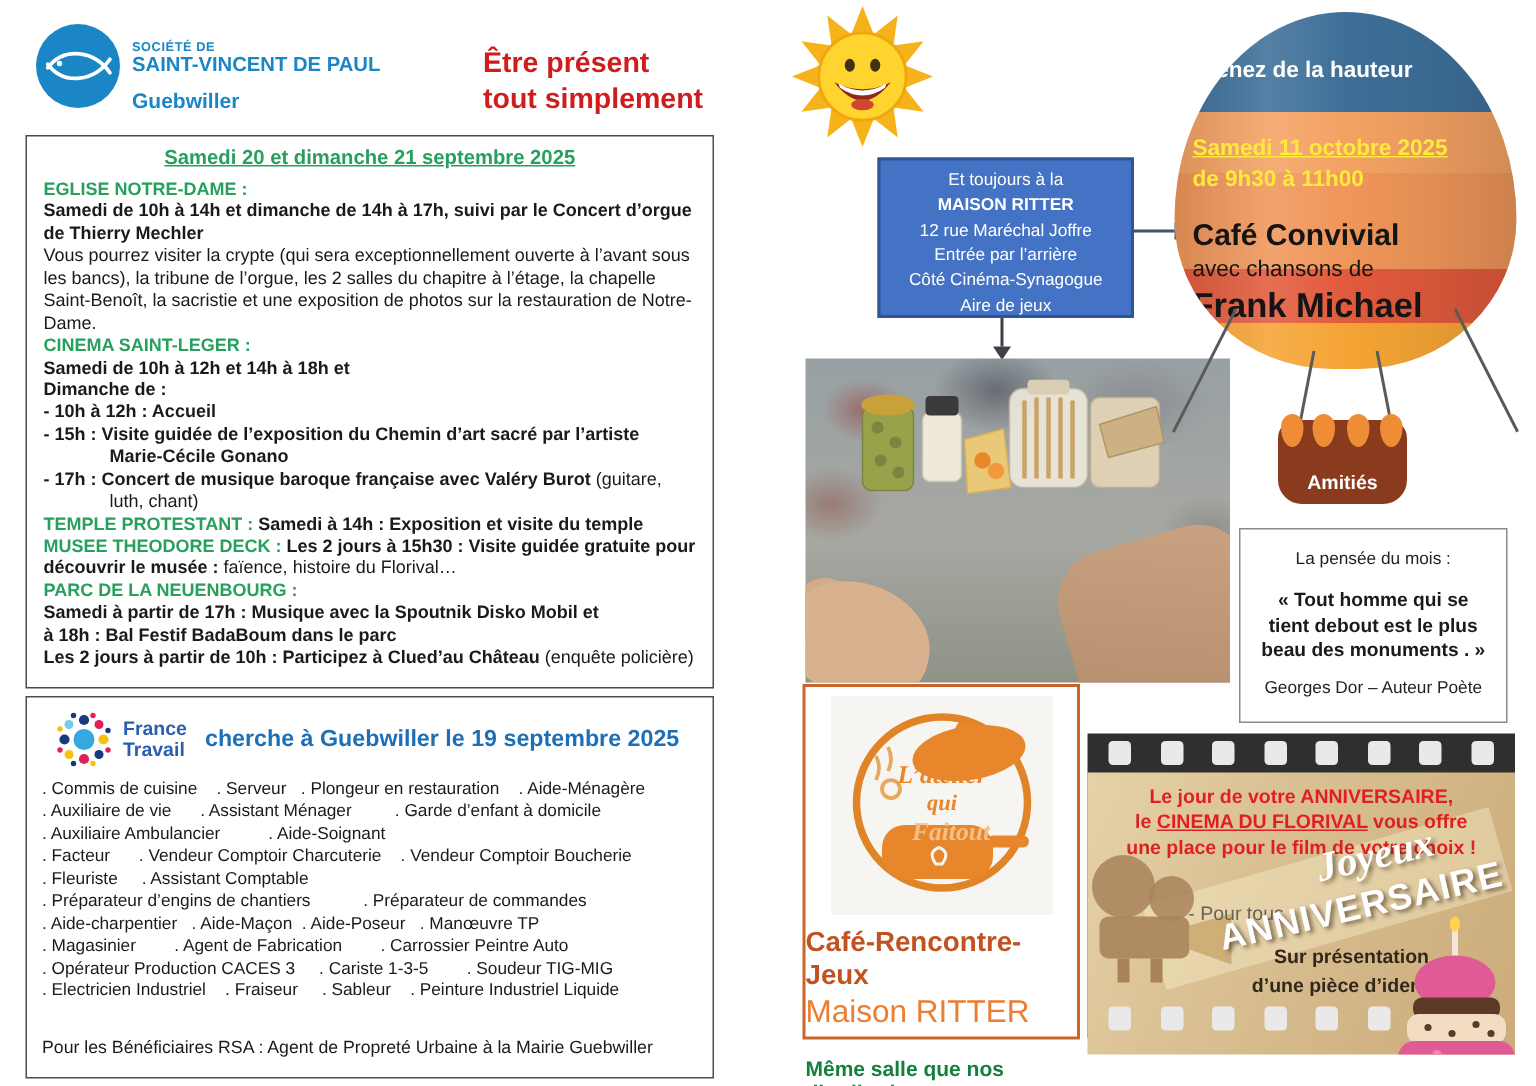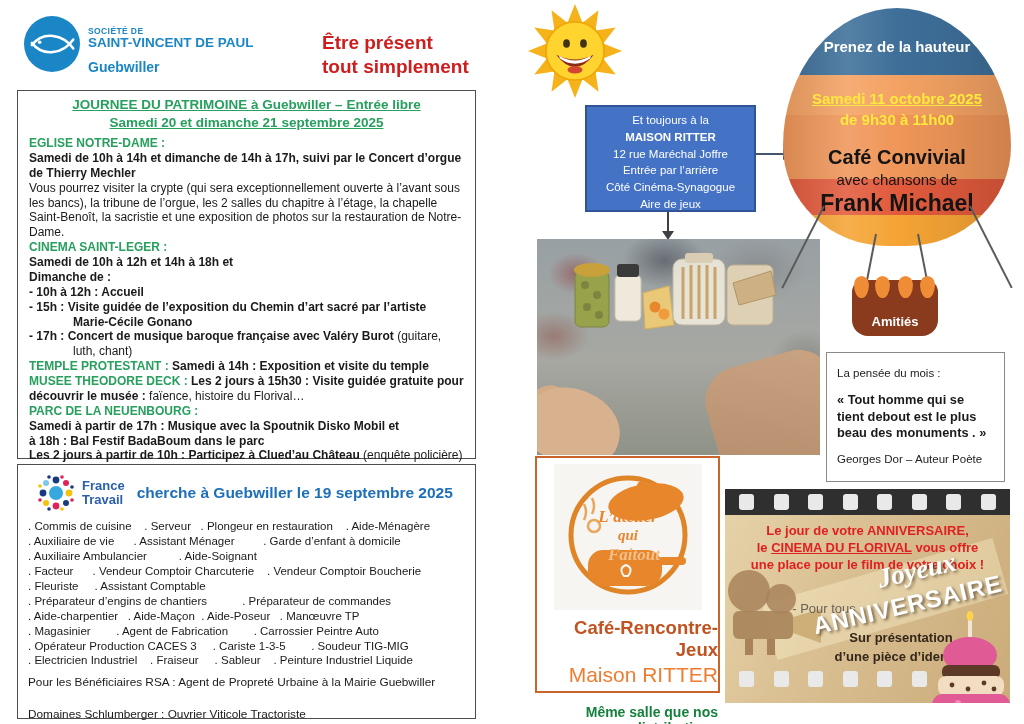--- a/index.html
+++ b/index.html
@@ -24,21 +24,21 @@
              font-size:13.5px;line-height:1.3;margin-bottom:5px}
   .green{color:#27a05e;font-weight:bold}
   .b{font-weight:bold}
   .hang{padding-left:44px;text-indent:-44px}
 
   .ft-head{display:flex;align-items:center;gap:12px;margin:2px 0 6px 8px}
   .ft-brand{display:flex;align-items:center;gap:6px}
   .ft-brand-name{color:#2b5fad;font-size:13px;font-weight:bold;line-height:1.05}
   .ft-title{color:#1d6fb8;font-size:15.5px;font-weight:bold}
   .job{font-size:11.5px;white-space:pre;line-height:1.3;overflow:hidden}
-  .extra{font-size:11.8px;line-height:1.3;margin-top:7px}
+  .extra{font-size:11.8px;line-height:1.3;margin-top:23px}
 
   
   .sun{left:528px;top:4px;width:94px;height:94px}
   .ritter-box{left:585px;top:105px;width:171px;height:107px;background:#4472c4;border:2px solid #2f5597;
               color:#fff;text-align:center;font-size:11.5px;line-height:1.46;padding-top:5px}
   .arrow-line-r{left:756px;top:153px;width:27px;height:2px;background:#44546a}
   .arrow-head-r{left:783px;top:148px;width:0;height:0;border-top:6px solid transparent;
                 border-bottom:6px solid transparent;border-left:9px solid #44546a}
   .arrow-line-d{left:667px;top:212px;width:2px;height:19px;background:#3f3f46}
   .arrow-head-d{left:662px;top:231px;width:0;height:0;border-left:6px solid transparent;
@@ -61,50 +61,50 @@
       border-radius:20px;transform:rotate(18deg)}
   .jars{position:absolute;left:36px;top:14px;z-index:1}
   .crate{position:absolute;left:46px;top:62px;width:194px;height:150px;z-index:2;
       background:repeating-linear-gradient(180deg,#e3c49c 0 34px,#c6a179 34px 36px);
       border:2px solid #caa478;border-radius:3px;text-align:center;padding-top:7px}
   .dist-red{color:#e02020;font-weight:bold;font-size:14px;text-decoration:underline;line-height:1.35}
   .dist-black{font-weight:bold;font-size:13.5px;line-height:1.5}
   .dist-note{color:#e02020;font-weight:bold;font-size:13.5px;line-height:1.4}
 
   
-  .cafe-box{left:535px;top:456px;width:185px;height:237px;border:2px solid #c9652a;text-align:right;padding-top:6px}
+  .cafe-box{left:535px;top:456px;width:185px;height:237px;border:2px solid #c9652a;text-align:left;padding-top:6px}
   .cafe-logo{width:148px;height:146px;margin:0 auto;background:#f6f5f2;position:relative}
   .cafe-title{color:#c0531f;font-weight:bold;font-size:18.5px;margin-top:7px}
   .cafe-sub{color:#ed7d31;font-size:21px;margin-top:2px}
   .cafe-l1{color:#15803d;font-weight:bold;font-size:14px;margin-top:17px}
   .cafe-l2{color:#b45a1e;font-weight:bold;font-size:12.8px;margin-top:2px}
 
   
   .balloon{left:783px;top:8px;width:228px;height:332px}
   .envelope{position:absolute;left:0;top:0;width:228px;height:238px;
       border-radius:50% 50% 46% 46% / 58% 58% 42% 42%;overflow:hidden;
       background:linear-gradient(180deg,#3e6f99 0 28%,#f4a263 28% 45%,#f09659 45% 72%,#e25a3c 72% 87%,#f5a434 87% 100%)}
   .envelope .gores{position:absolute;inset:0;background:
       linear-gradient(90deg,rgba(0,0,0,.10),rgba(255,255,255,.12) 28%,rgba(0,0,0,0) 50%,rgba(0,0,0,.05) 72%,rgba(0,0,0,.14))}
-  .bl-txt{position:absolute;left:0;width:100%;text-align:center}
+  .bl-txt{position:absolute;left:12px;width:100%;}
   .bl-top{top:30px;color:#fff;font-weight:bold;font-size:15px}
   .bl-date{top:82px;color:#ffe93d;font-weight:bold;font-size:15px;text-decoration:underline}
   .bl-time{top:103px;color:#ffe93d;font-weight:bold;font-size:15px}
   .bl-event{top:138px;color:#141414;font-weight:bold;font-size:20px}
   .bl-with{top:163px;color:#141414;font-size:15px}
   .bl-artist{top:182px;color:#141414;font-weight:bold;font-size:23px}
   .rope{position:absolute;width:1.5px;background:#5a5a5a;transform-origin:top center}
   .basket{position:absolute;left:69px;top:272px;width:86px;height:56px;background:#8a3a1d;
       border-radius:12px 12px 16px 16px;text-align:center}
   .basket-label{position:absolute;bottom:7px;width:100%;color:#fff;font-weight:bold;font-size:13px}
   .sandbag{position:absolute;top:-4px;width:15px;height:22px;background:#ef8c36;
       border-radius:50% 50% 50% 50%/40% 40% 60% 60%}
 
   
-  .pensee{left:826px;top:352px;width:179px;height:130px;border:1px solid #8a8a8a;
+  .pensee{left:826px;top:352px;width:179px;height:130px;border:1px solid #8a8a8a;text-align:center;
           padding:14px 10px 0 10px}
   .pensee-label{font-size:11.5px;color:#222}
   .pensee-quote{font-size:12.8px;font-weight:bold;margin-top:13px;line-height:1.3}
   .pensee-author{font-size:11.5px;color:#222;margin-top:11px}
 
   
   .film{left:725px;top:489px;width:285px;height:203px;background:#2f2f2f}
   .film-mid{position:absolute;left:0;top:26px;width:285px;height:188px;overflow:hidden;background:
       linear-gradient(115deg,#e6d2a8 0%,#d9bf92 40%,#cbab79 100%)}
   .film-mid .beam{position:absolute;left:40px;top:55px;width:240px;height:58px;
@@ -141,21 +141,20 @@
     <div class="logo-name">SAINT-VINCENT DE PAUL</div>
     <div class="logo-city">Guebwiller</div>
   </div>
   <div class="abs slogan">
     <div>Être présent</div>
     <div>tout simplement</div>
   </div>
 
   <div class="abs box1">
     <div class="pat-title">
-      <div>JOURNEE DU PATRIMOINE à Guebwiller – Entrée libre</div>
       <div>Samedi 20 et dimanche 21 septembre 2025</div>
     </div>
     <div class="green">EGLISE NOTRE-DAME :</div>
     <div class="b">Samedi de 10h à 14h et dimanche de 14h à 17h, suivi par le Concert d’orgue de Thierry Mechler</div>
     <div>Vous pourrez visiter la crypte (qui sera exceptionnellement ouverte à l’avant sous les bancs), la tribune de l’orgue, les 2 salles du chapitre à l’étage, la chapelle Saint-Benoît, la sacristie et une exposition de photos sur la restauration de Notre-Dame.</div>
     <div class="green">CINEMA SAINT-LEGER :</div>
     <div class="b">Samedi de 10h à 12h et 14h à 18h et</div>
     <div class="b">Dimanche de :</div>
     <div class="b">- 10h à 12h : Accueil</div>
     <div class="b hang">- 15h : Visite guidée de l’exposition du Chemin d’art sacré par l’artiste Marie-Cécile Gonano</div>

